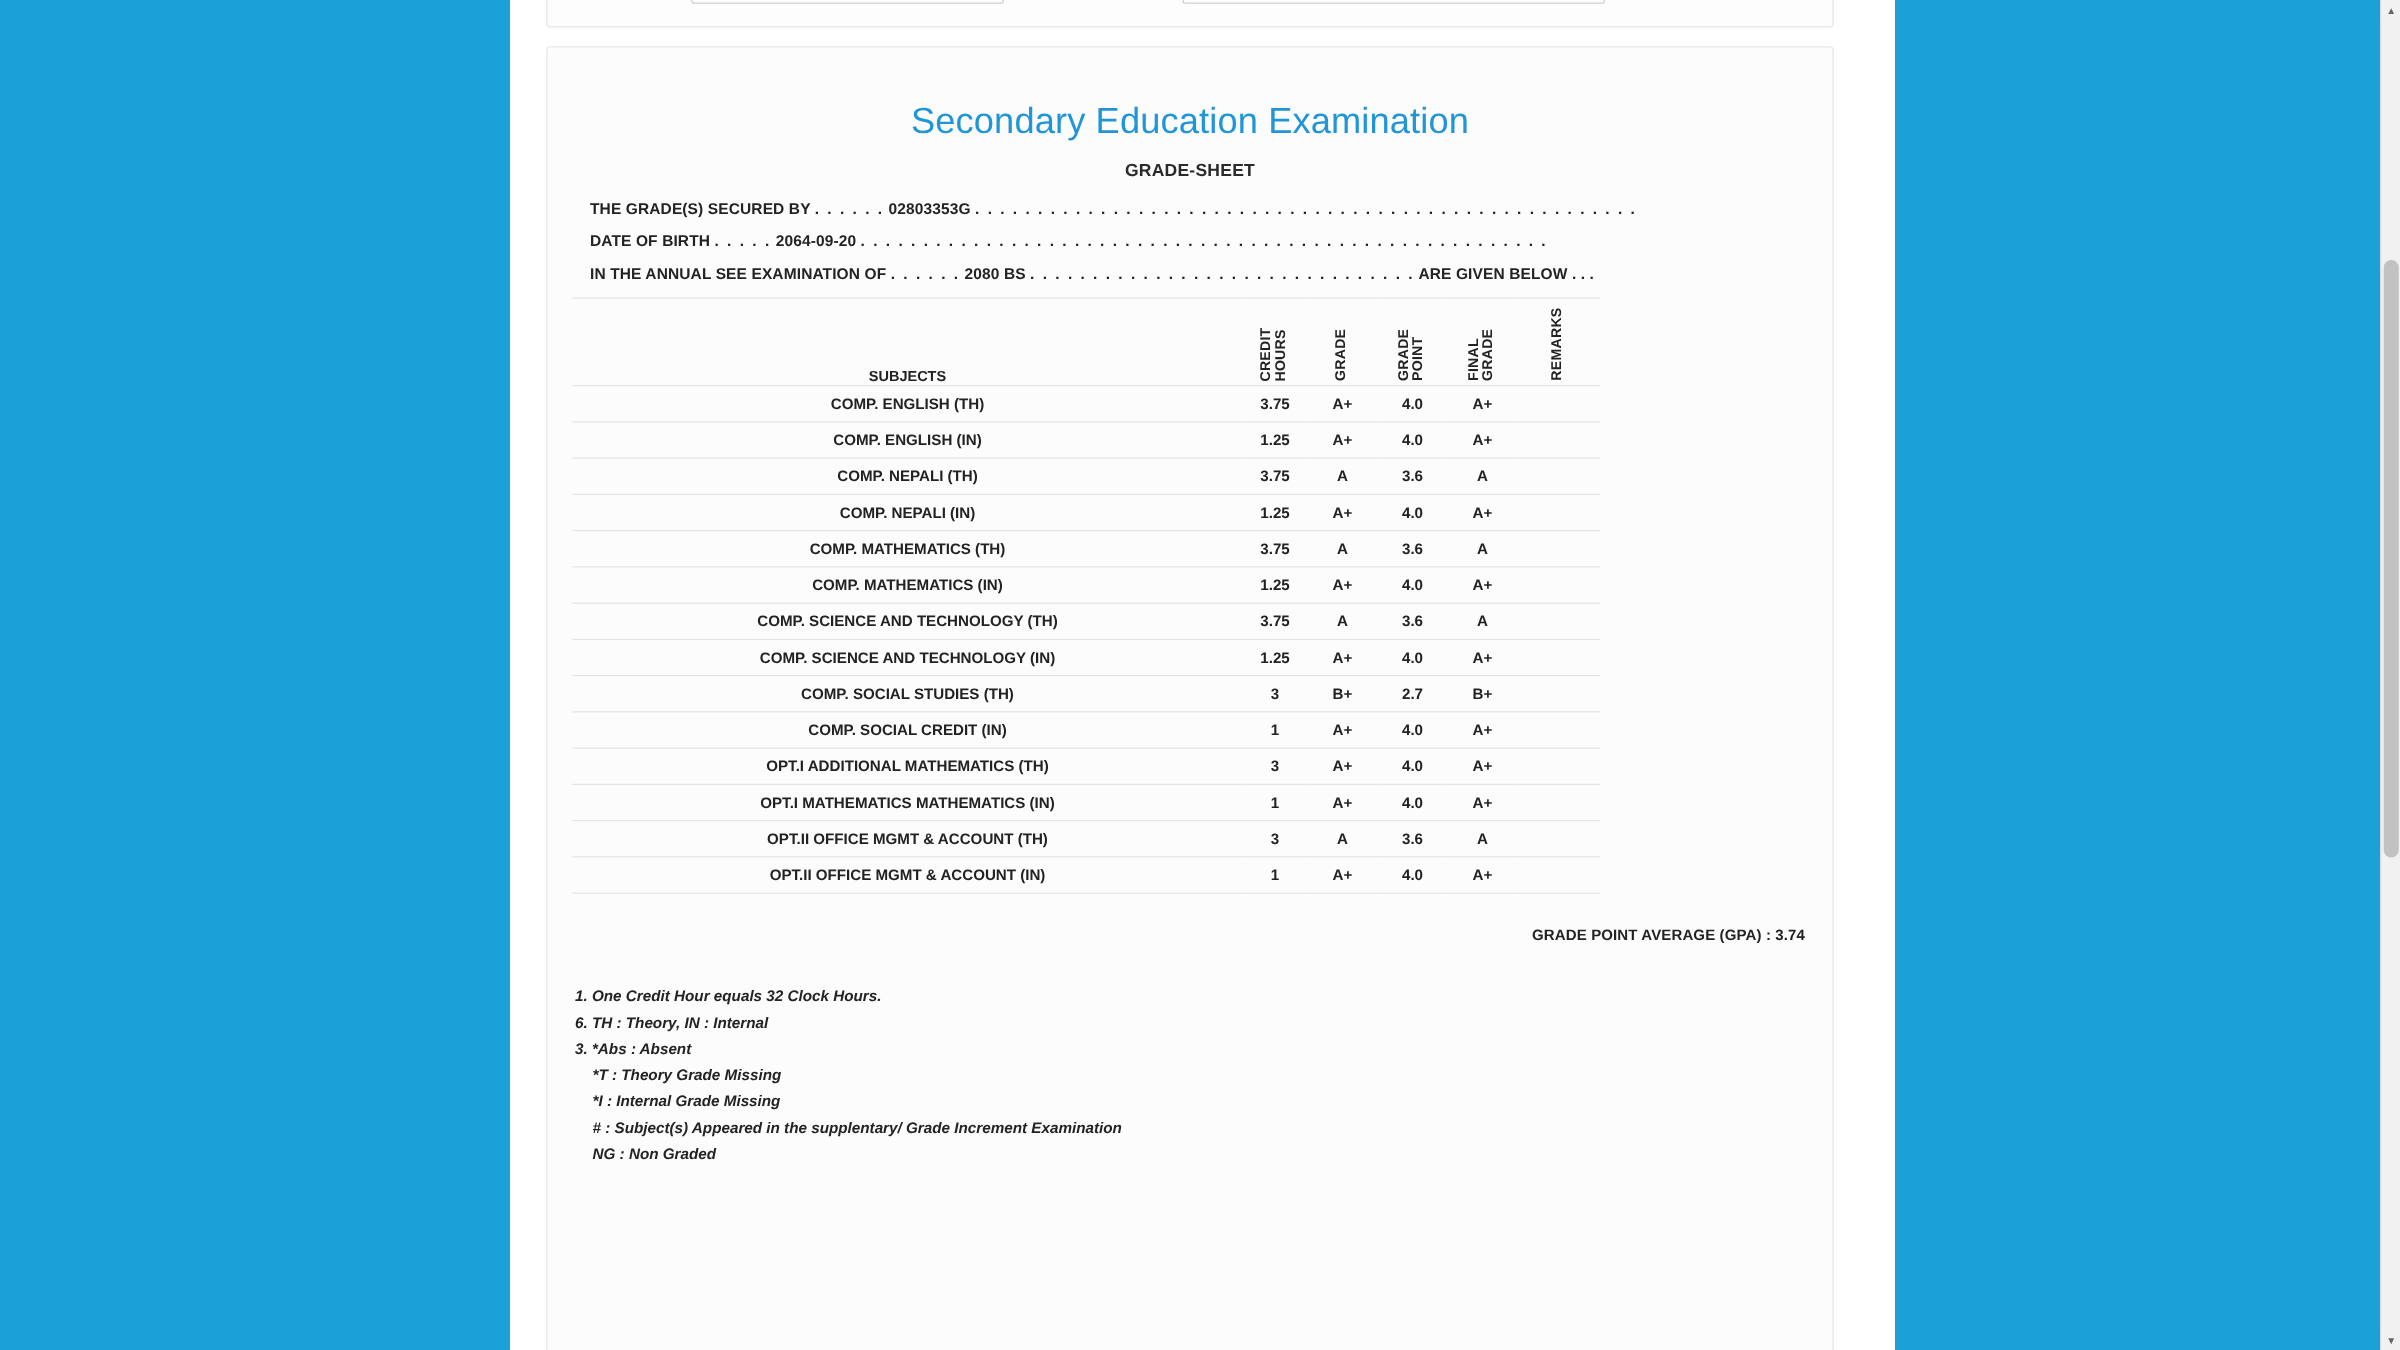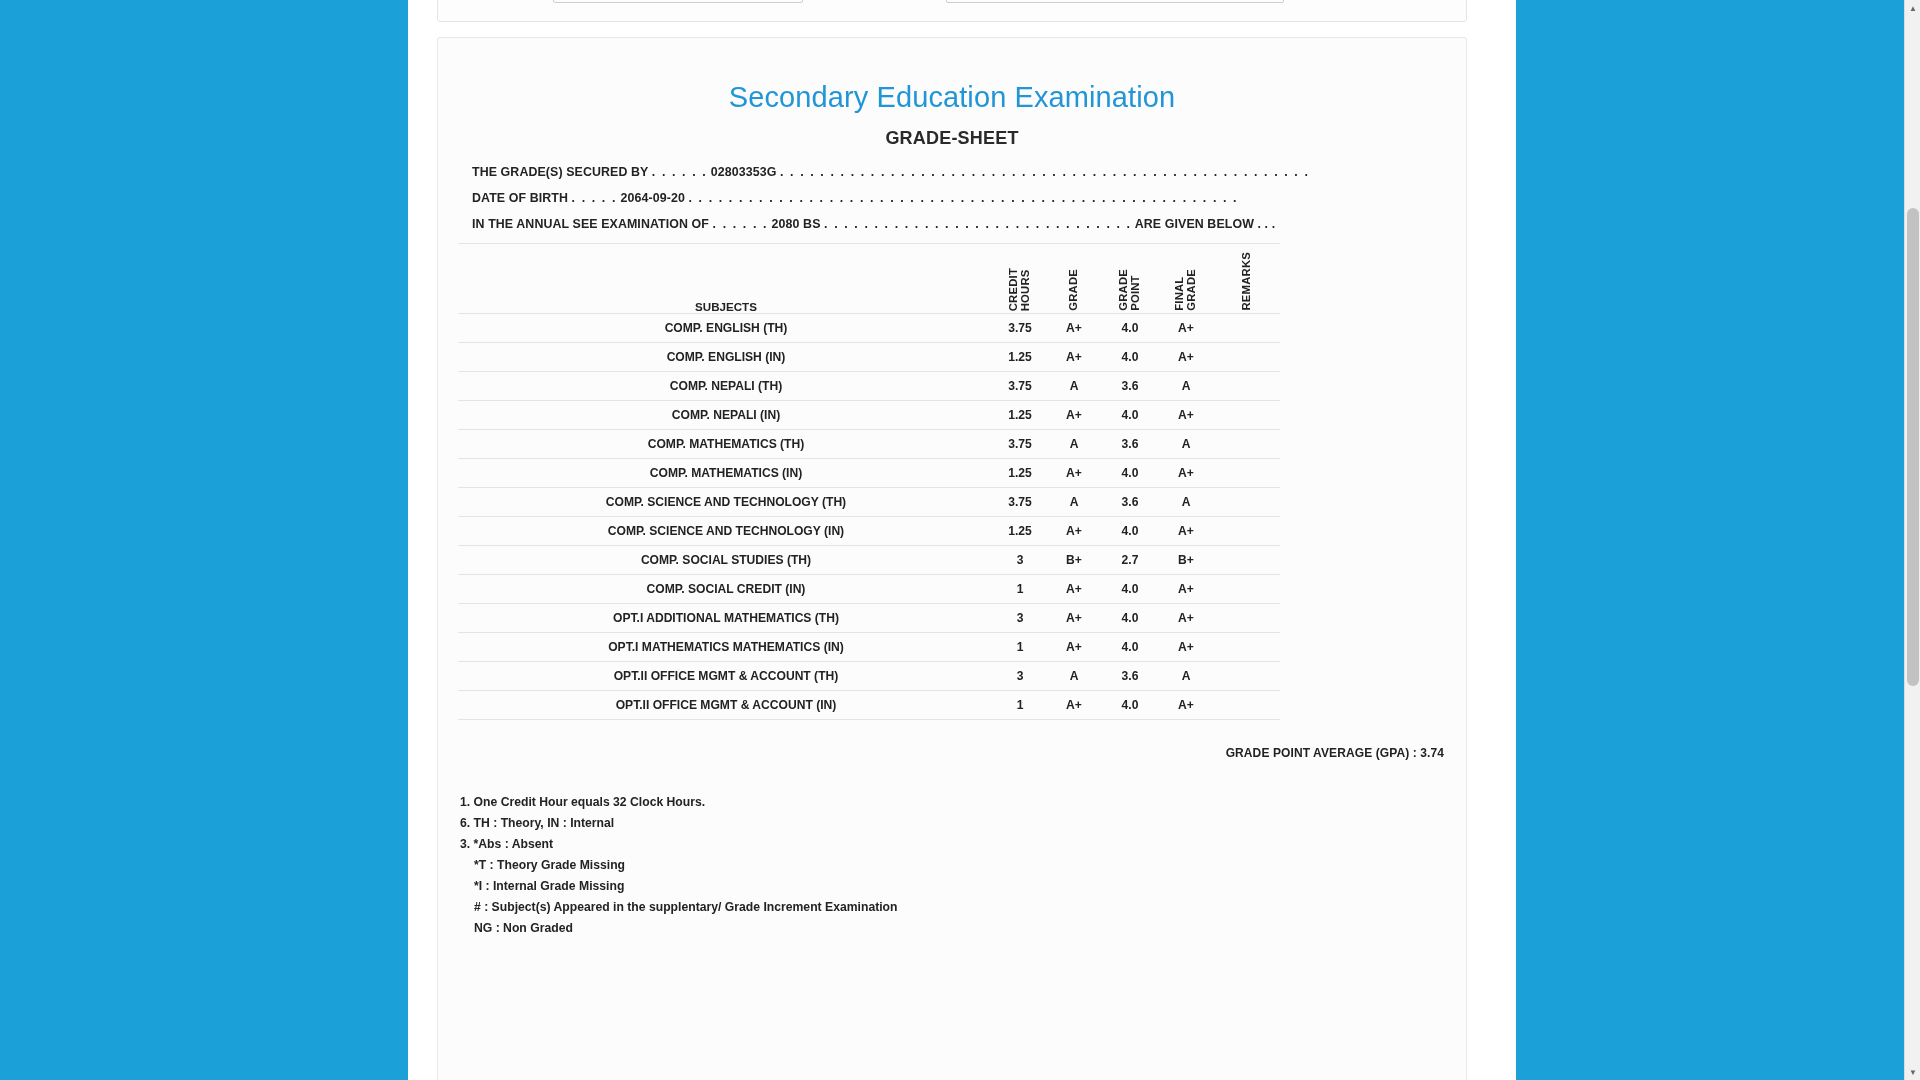--- a/index.html
+++ b/index.html
@@ -67,21 +67,21 @@
     text-align: center;
     color: #2196d6;
     font-size: 29px;
     font-weight: 400;
     margin-top: 43px;
     letter-spacing: 0.1px;
   }
   .grade-sheet-sub {
     text-align: center;
     color: #2a2a2a;
-    font-size: 18px;
+    font-size: 14px;
     font-weight: bold;
     margin-top: 14px;
     letter-spacing: 0.2px;
   }
   .info-lines {
     margin-top: 16px;
     padding-left: 22px;
     padding-right: 12px;
   }
   .info-line {
@@ -161,20 +161,21 @@
     color: #222;
     letter-spacing: 0.1px;
   }
   .notes {
     margin-top: 32px;
     padding-left: 10px;
     font-size: 12.2px;
     font-weight: bold;
     color: #232323;
     line-height: 1.72;
+    font-style: italic;
   }
   .notes .note-indent { padding-left: 14px; }
 
   
   .scrollbar {
     position: absolute;
     right: 0; top: 0;
     width: 16px; height: 1080px;
     background: #f1f1f1;
     border-left: 1px solid #dcdcdc;

